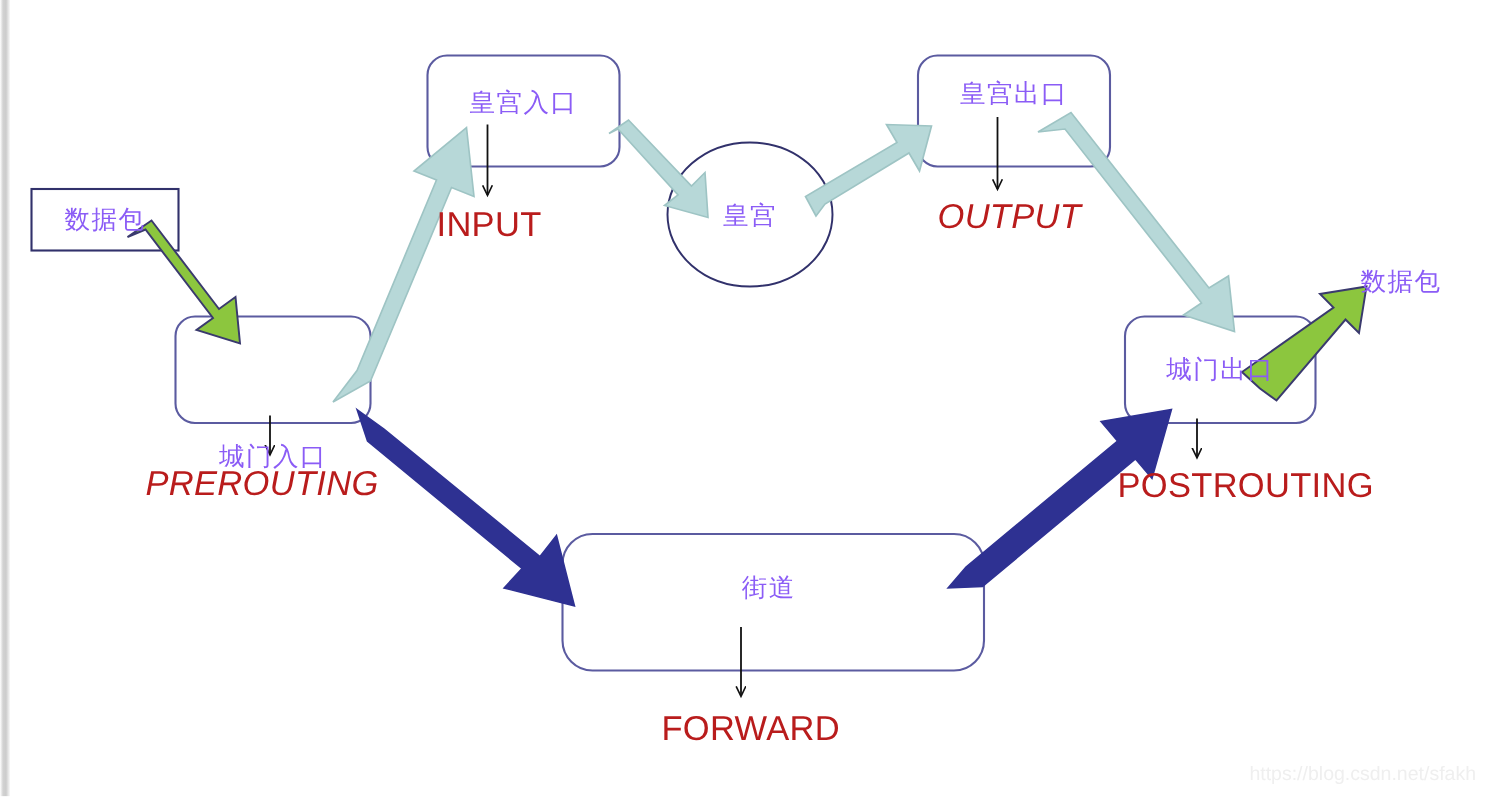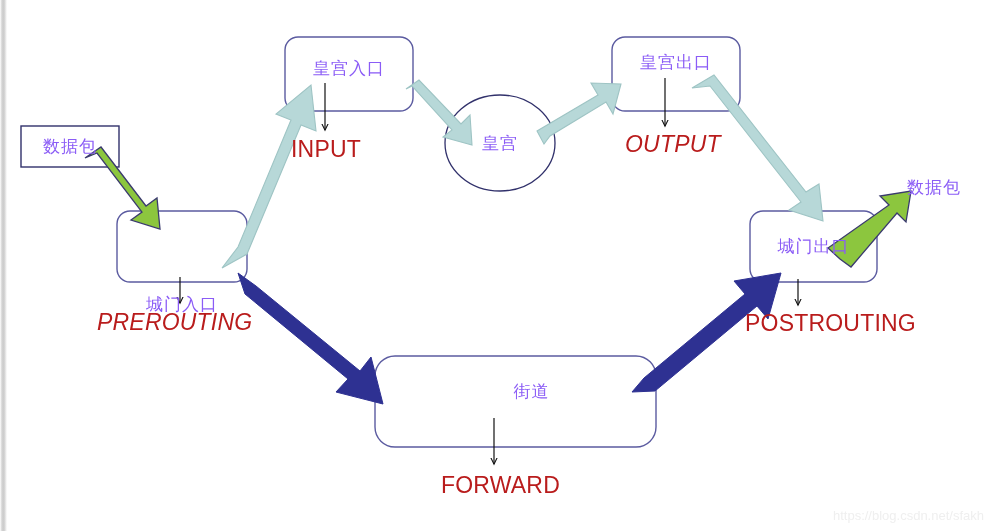--- a/index.html
+++ b/index.html
@@ -147,21 +147,21 @@
   <div class="node-label cn" style="left:117px; top:223px; width:130px; height:71px; display:flex; align-items:center; justify-content:center;margin-top:46px;">城门入口</div>
 
   <div class="node-label cn" style="left:285px; top:37px; width:128px; height:74px; display:flex; align-items:flex-start; justify-content:center; padding-top:20px; box-sizing:border-box;">皇宫入口</div>
 
   <div class="node-label cn" style="left:445px; top:95px; width:110px; height:96px; display:flex; align-items:center; justify-content:center;">皇宫</div>
 
   <div class="node-label cn" style="left:612px; top:37px; width:128px; height:92px; display:flex; align-items:flex-start; justify-content:center; padding-top:14px; box-sizing:border-box;">皇宫出口</div>
 
   <div class="node-label cn" style="left:750px; top:211px; width:127px; height:71px; display:flex; align-items:center; justify-content:center;text-align:right;">城门出口</div>
 
-  <div class="node-label cn" style="left:391px; top:356px; width:281px; height:70px; display:flex; align-items:center; justify-content:center;font-family:Liberation Serif, serif;">街道</div>
+  <div class="node-label cn" style="left:372px; top:356px; width:281px; height:70px; display:flex; align-items:center; justify-content:center;font-family:Liberation Serif, serif;">街道</div>
 
   <div class="plain-label cn" style="left:907px; top:176px;">数据包</div>
 
   <div class="tag-label" style="left:97px; top:309px;font-style:italic;">PREROUTING</div>
 
   <div class="tag-label" style="left:291px; top:136px;">INPUT</div>
 
   <div class="tag-label" style="left:625px; top:131px;font-style:italic;">OUTPUT</div>
 
   <div class="tag-label" style="left:745px; top:310px;text-align:center;">POSTROUTING</div>

